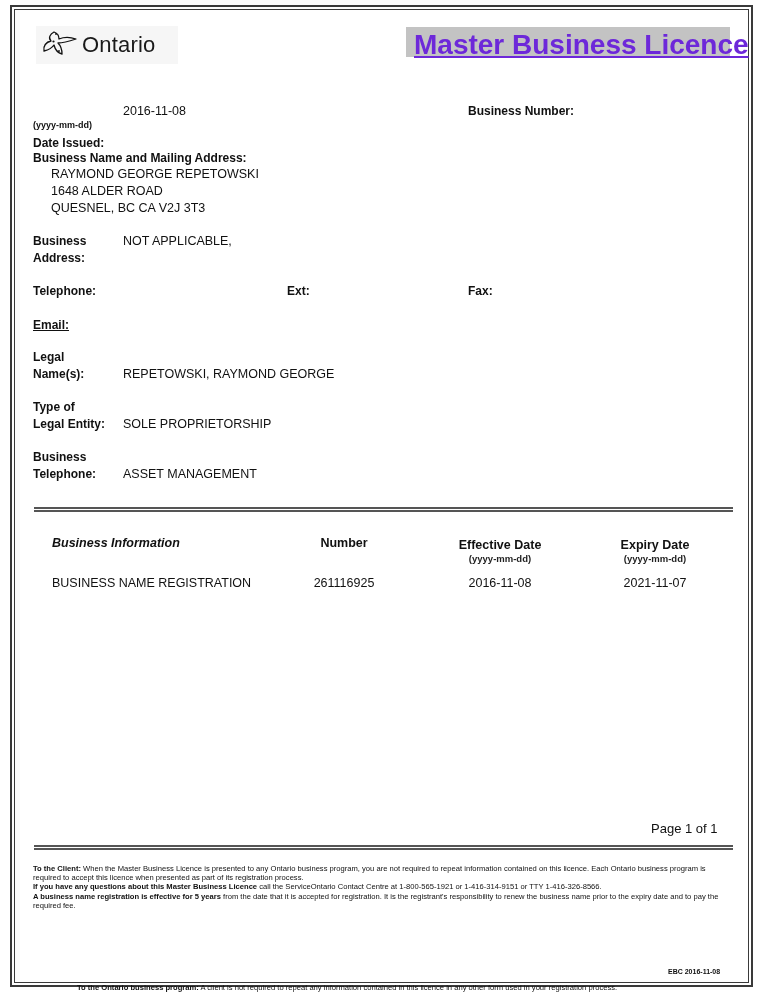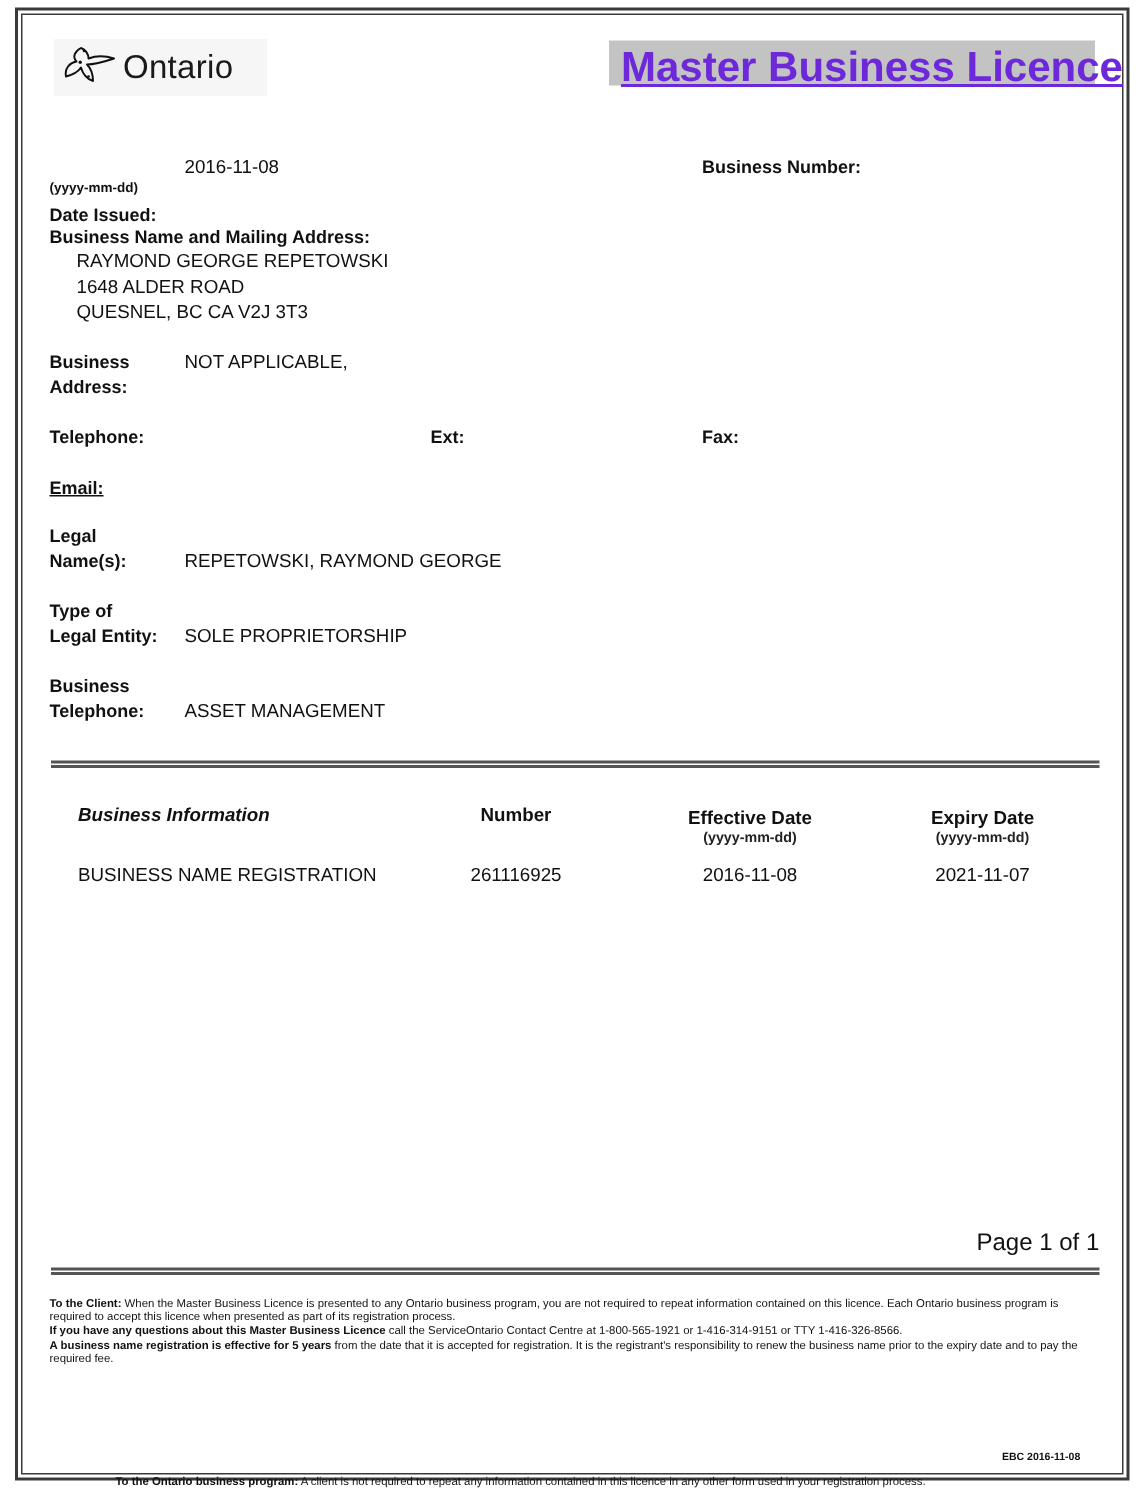--- a/index.html
+++ b/index.html
@@ -85,21 +85,21 @@
 <span class="abs th center" style="left:600px;width:110px;top:537px;">Expiry Date</span>
 <span class="abs thsub center" style="left:600px;width:110px;top:553px;">(yyyy-mm-dd)</span>
 
 <div>
   <span class="abs val" style="left:52px;top:575px;">BUSINESS NAME REGISTRATION</span>
   <span class="abs val center" style="left:304px;width:80px;top:575px;">261116925</span>
   <span class="abs val center" style="left:440px;width:120px;top:575px;">2016-11-08</span>
   <span class="abs val center" style="left:600px;width:110px;top:575px;">2021-11-07</span>
 </div>
 
-<span class="abs val" style="left:651px;top:821px;font-size:16px;">Page 1 of 1</span>
+<span class="abs val" style="left:651px;top:821px;font-size:13px;">Page 1 of 1</span>
 
 <div class="abs dbl" style="top:845px;"></div>
 
 <div class="abs foot" style="left:33px;top:864px;width:700px;">
   <div><b>To the Client:</b><span>  When the Master Business Licence is presented to any Ontario business program, you are not required to repeat information contained on this licence.  Each Ontario business program is required to accept this licence when presented as part of its registration process.</span></div>
   <div><b>If you have any questions about this Master Business Licence</b><span> call the ServiceOntario Contact Centre at 1-800-565-1921 or 1-416-314-9151 or TTY 1-416-326-8566.</span></div>
   <div><b>A business name registration is effective for 5 years</b><span> from the date that it is accepted for registration.  It is the registrant's responsibility to renew the business name prior to the expiry date and to pay the required fee.</span></div>
 </div>
 
 <div class="abs foot" style="left:33px;top:983px;width:700px;white-space:nowrap;margin-left:44px;">

